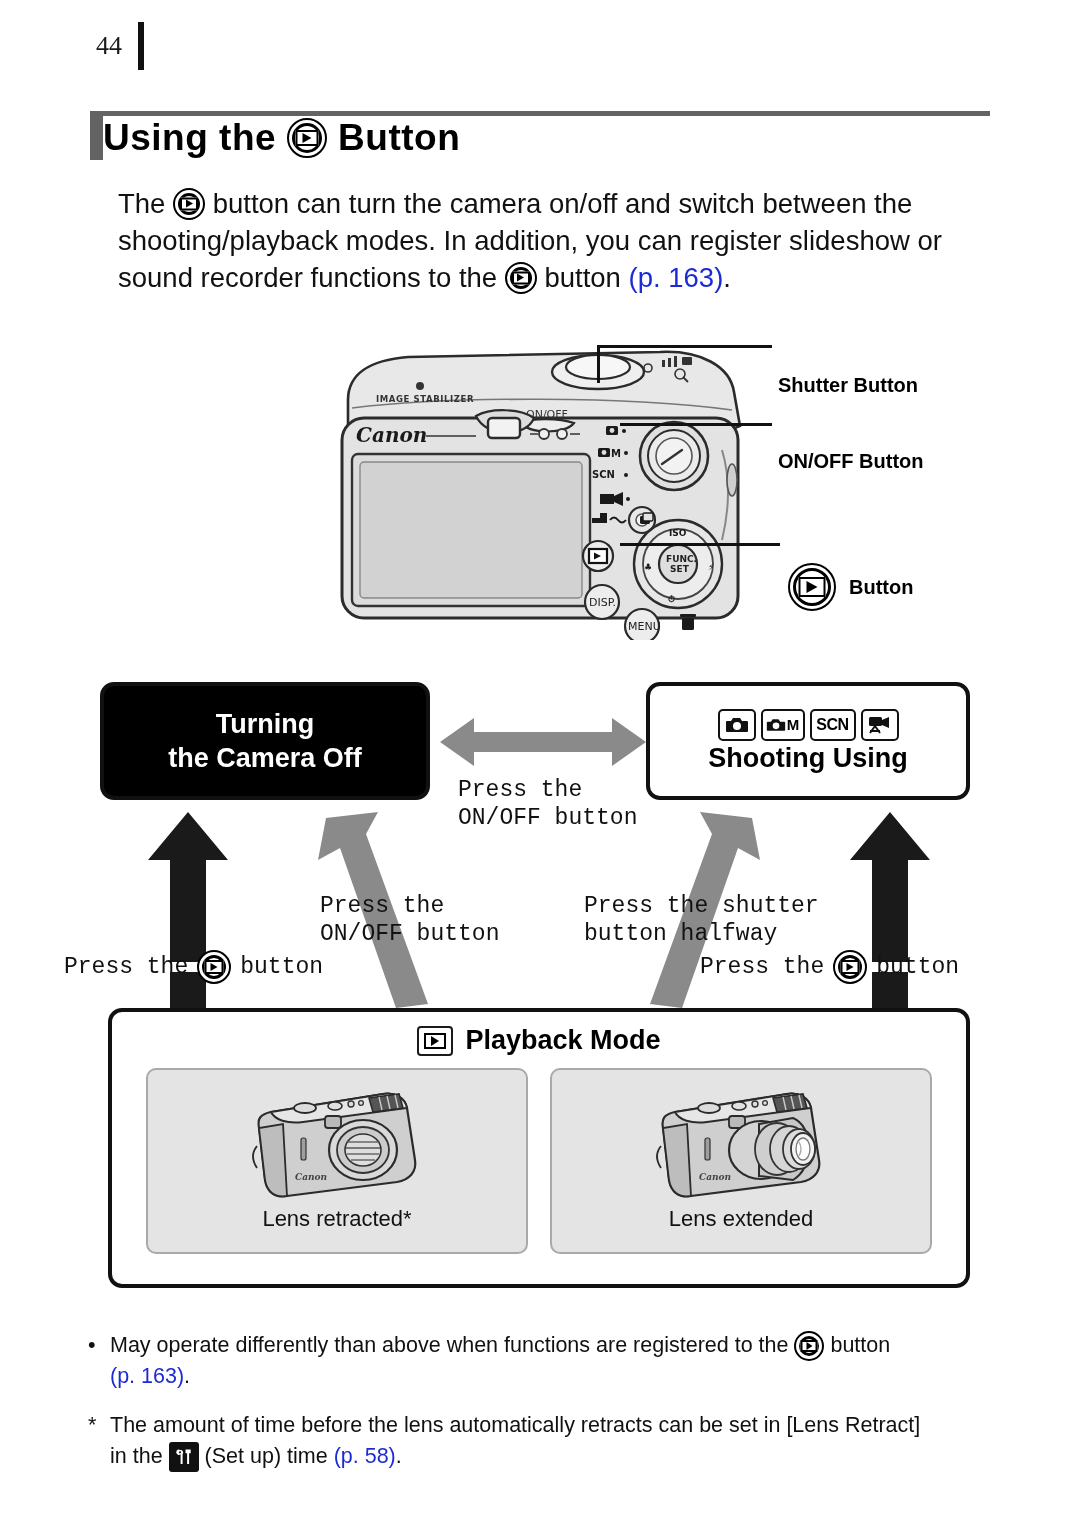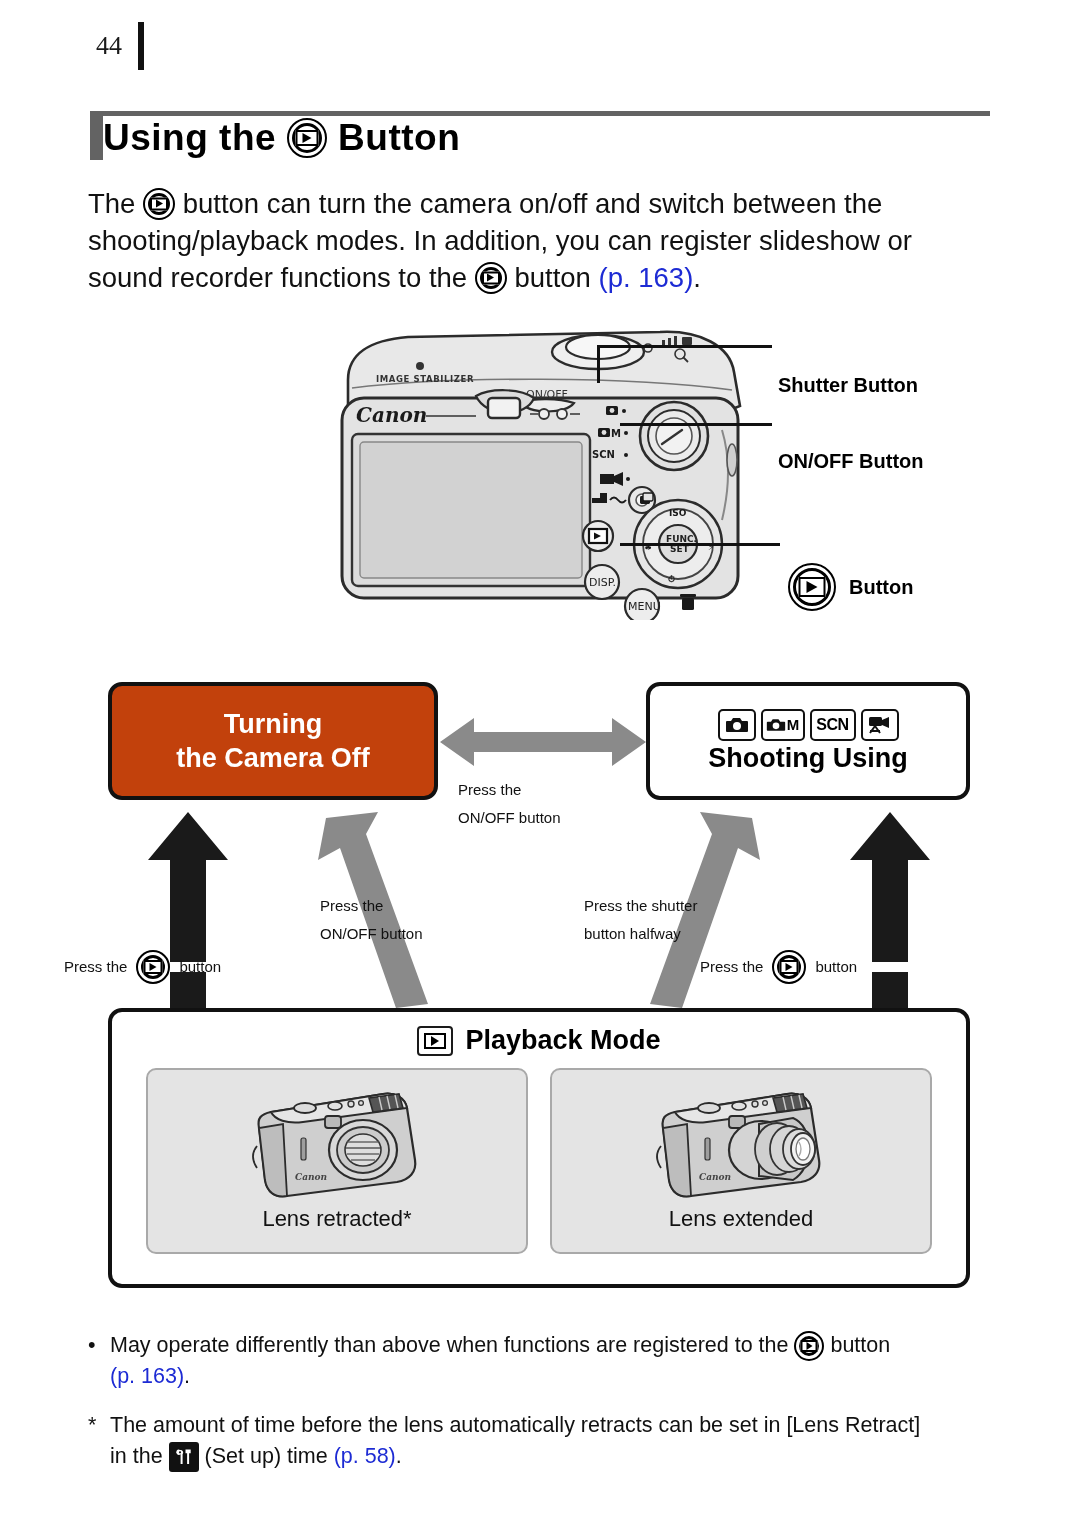--- a/index.html
+++ b/index.html
@@ -31,56 +31,56 @@
              border:2.4px solid #000; background:#fff; display:flex; align-items:center; justify-content:center; }
   .pb-tri { width:0; height:0; border-style:solid; border-color:transparent; border-left-color:#000; }
 
   
   .pb-sq { display:inline-block; border:2.5px solid #1a1a1a; border-radius:4px; background:#fff;
            position:relative; flex:0 0 auto; }
 
   
   .intro { position:absolute; left:88px; top:185px; width:900px;
            font-size:27.5px; line-height:37px; color:#111; }
-  .intro .ln { display:flex; align-items:center; flex-wrap:nowrap; white-space:pre; }
+  .intro .ln { display:flex; align-items:center; flex-wrap:nowrap; white-space:pre;margin-left:30px; }
   .pref { color:#1d2bd4; }
 
   
-  .cam-figure { position:absolute; left:330px; top:310px; width:430px; height:310px;text-align:center; }
+  .cam-figure { position:absolute; left:330px; top:330px; width:430px; height:310px;text-align:center; }
   .callouts { position:absolute; left:770px; top:330px; width:300px; height:250px;
               font-size:20px; font-weight:bold; }
   .callout { position:absolute; white-space:nowrap;margin-top:37px; }
 
   .lead { position:absolute; background:#111; }
 
   
   .flow { position:absolute; left:88px; top:672px; width:904px; height:625px; }
 
   .box { position:absolute; border:4px solid #111; border-radius:14px; }
-  .box-off { left:20px; top:10px; width:330px; height:118px; background:#c2410c;
+  .box-off { left:12px; top:10px; width:330px; height:118px; background:#000000;
              display:flex; flex-direction:column; align-items:center; justify-content:center;
              color:#fff; font-size:27px; font-weight:bold; line-height:34px; }
   .box-shoot { left:558px; top:10px; width:324px; height:118px; background:#fff;
                display:flex; flex-direction:column; align-items:center; justify-content:center; gap:2px; }
   .mode-icons { display:flex; gap:5px; align-items:center; }
   .mode-ic { width:38px; height:32px; border:2.4px solid #111; border-radius:5px; background:#fff;
              display:flex; align-items:center; justify-content:center; }
   .shoot-label { font-size:27px; font-weight:bold; }
 
   .box-play { left:20px; top:336px; width:862px; height:280px; background:#fff; }
   .play-head { display:flex; align-items:center; justify-content:center; gap:12px;
                margin-top:13px; font-size:27px; font-weight:bold; }
   .play-panels { display:flex; gap:22px; justify-content:center; margin-top:12px; }
   .panel { width:382px; height:186px; background:#e4e4e4; border:2.5px solid #a9a9a9; border-radius:10px;
            display:flex; flex-direction:column; align-items:center; justify-content:flex-start; padding-top:6px; }
   .panel-cap { font-size:22px; color:#111; margin-top:2px; }
 
   
   .varrow { position:absolute; }
-  .lbl { position:absolute; font-size:15px; line-height:28px; color:#111; white-space:nowrap; }
+  .lbl { position:absolute; font-size:23px; line-height:28px; color:#111; white-space:nowrap;font-family:Liberation Mono, monospace; }
   .lbl-ic { display:flex; align-items:center; gap:9px; white-space:nowrap; }
 
   
   .notes { position:absolute; left:88px; top:1330px; width:920px; font-size:21.5px; line-height:31px; color:#111; }
   .note { display:flex; margin-bottom:18px; }
   .note-mark { width:22px; flex:0 0 22px; }
   .note-body { flex:1; }
   .note-line { display:flex; align-items:center; flex-wrap:nowrap; white-space:pre; }
   .setup-ic { display:inline-flex; width:30px; height:30px; background:#111; border-radius:3px;
               align-items:center; justify-content:center; flex:0 0 auto; vertical-align:middle; }

